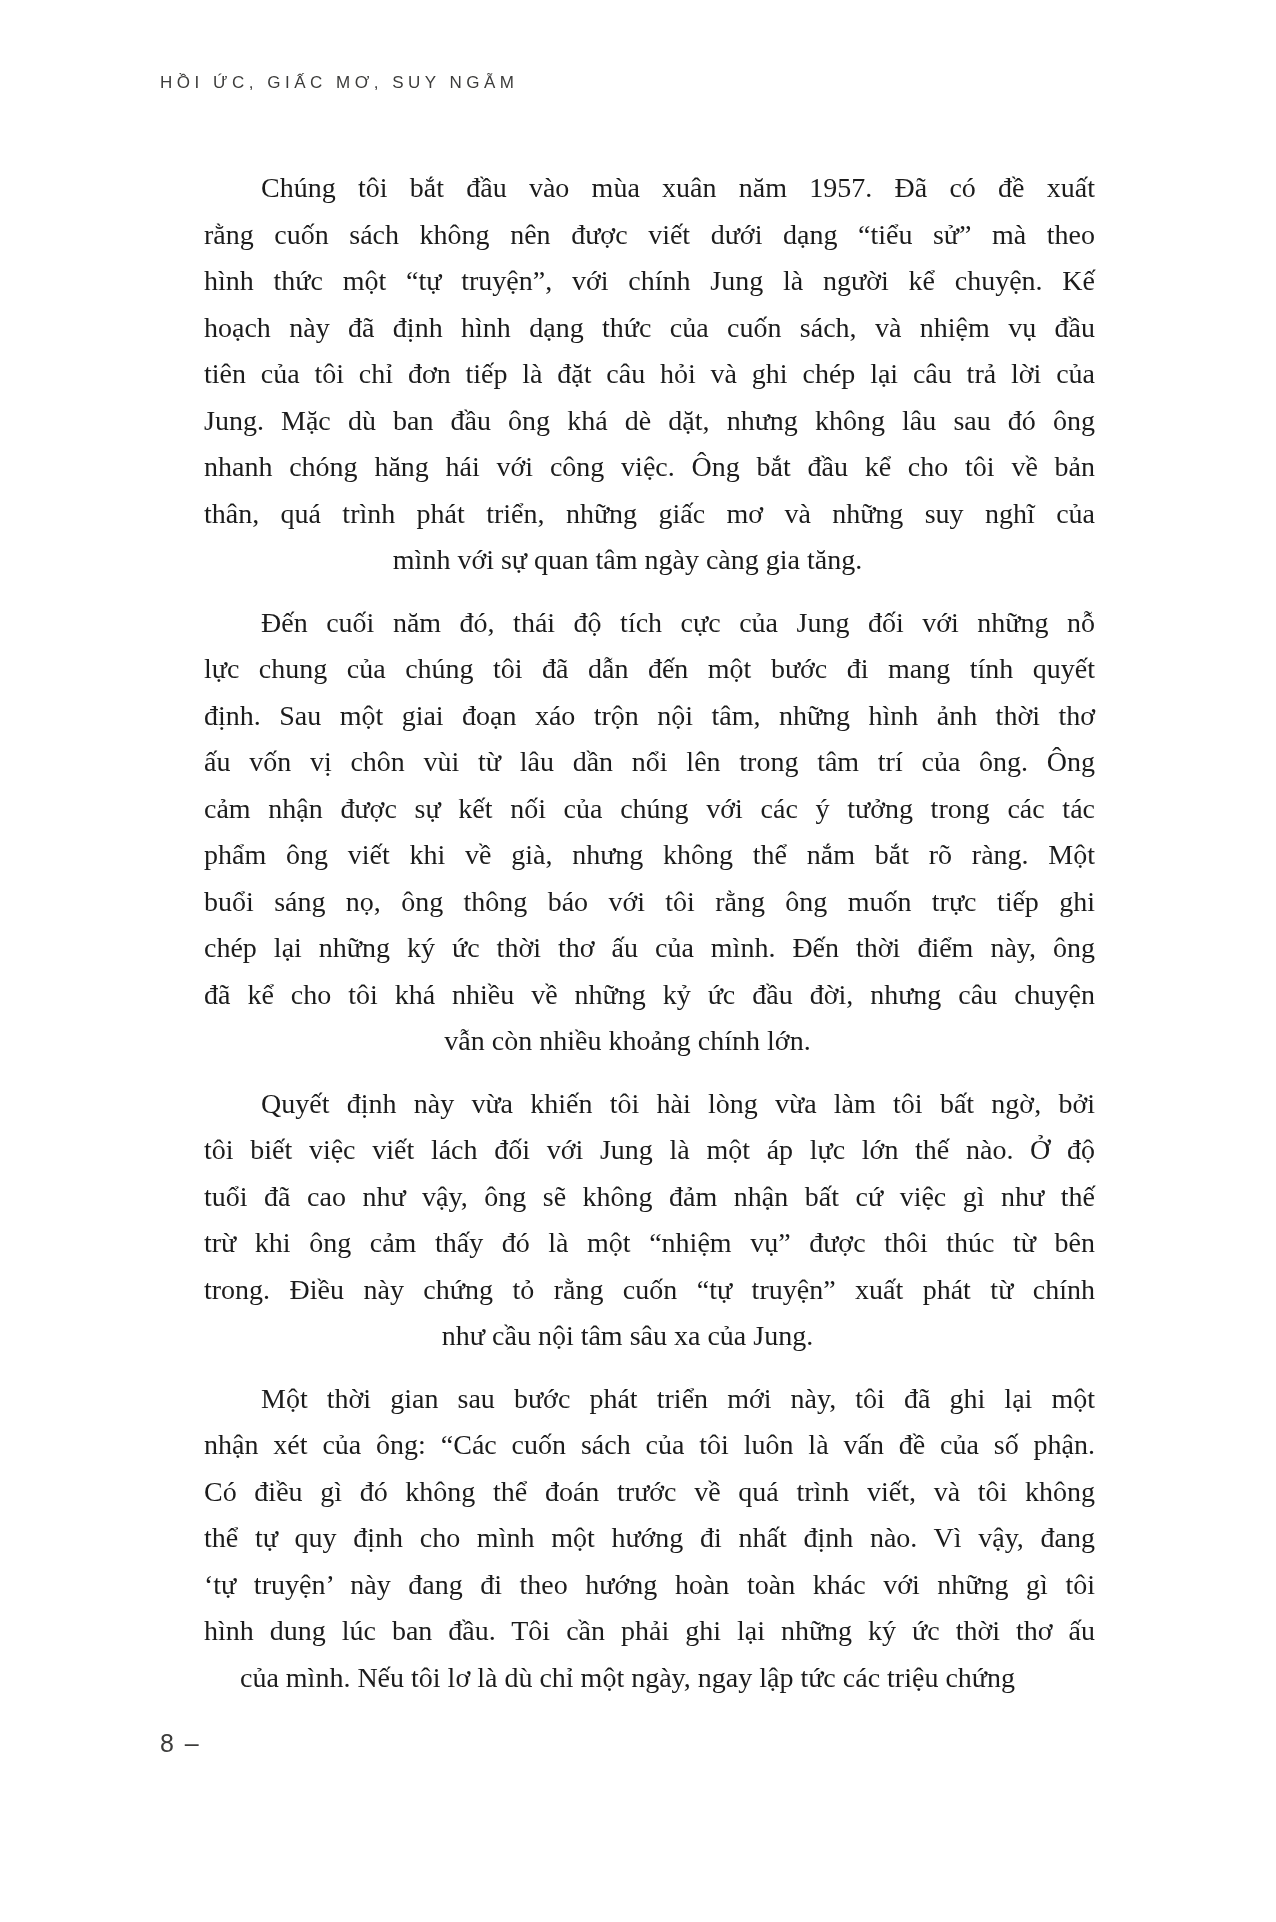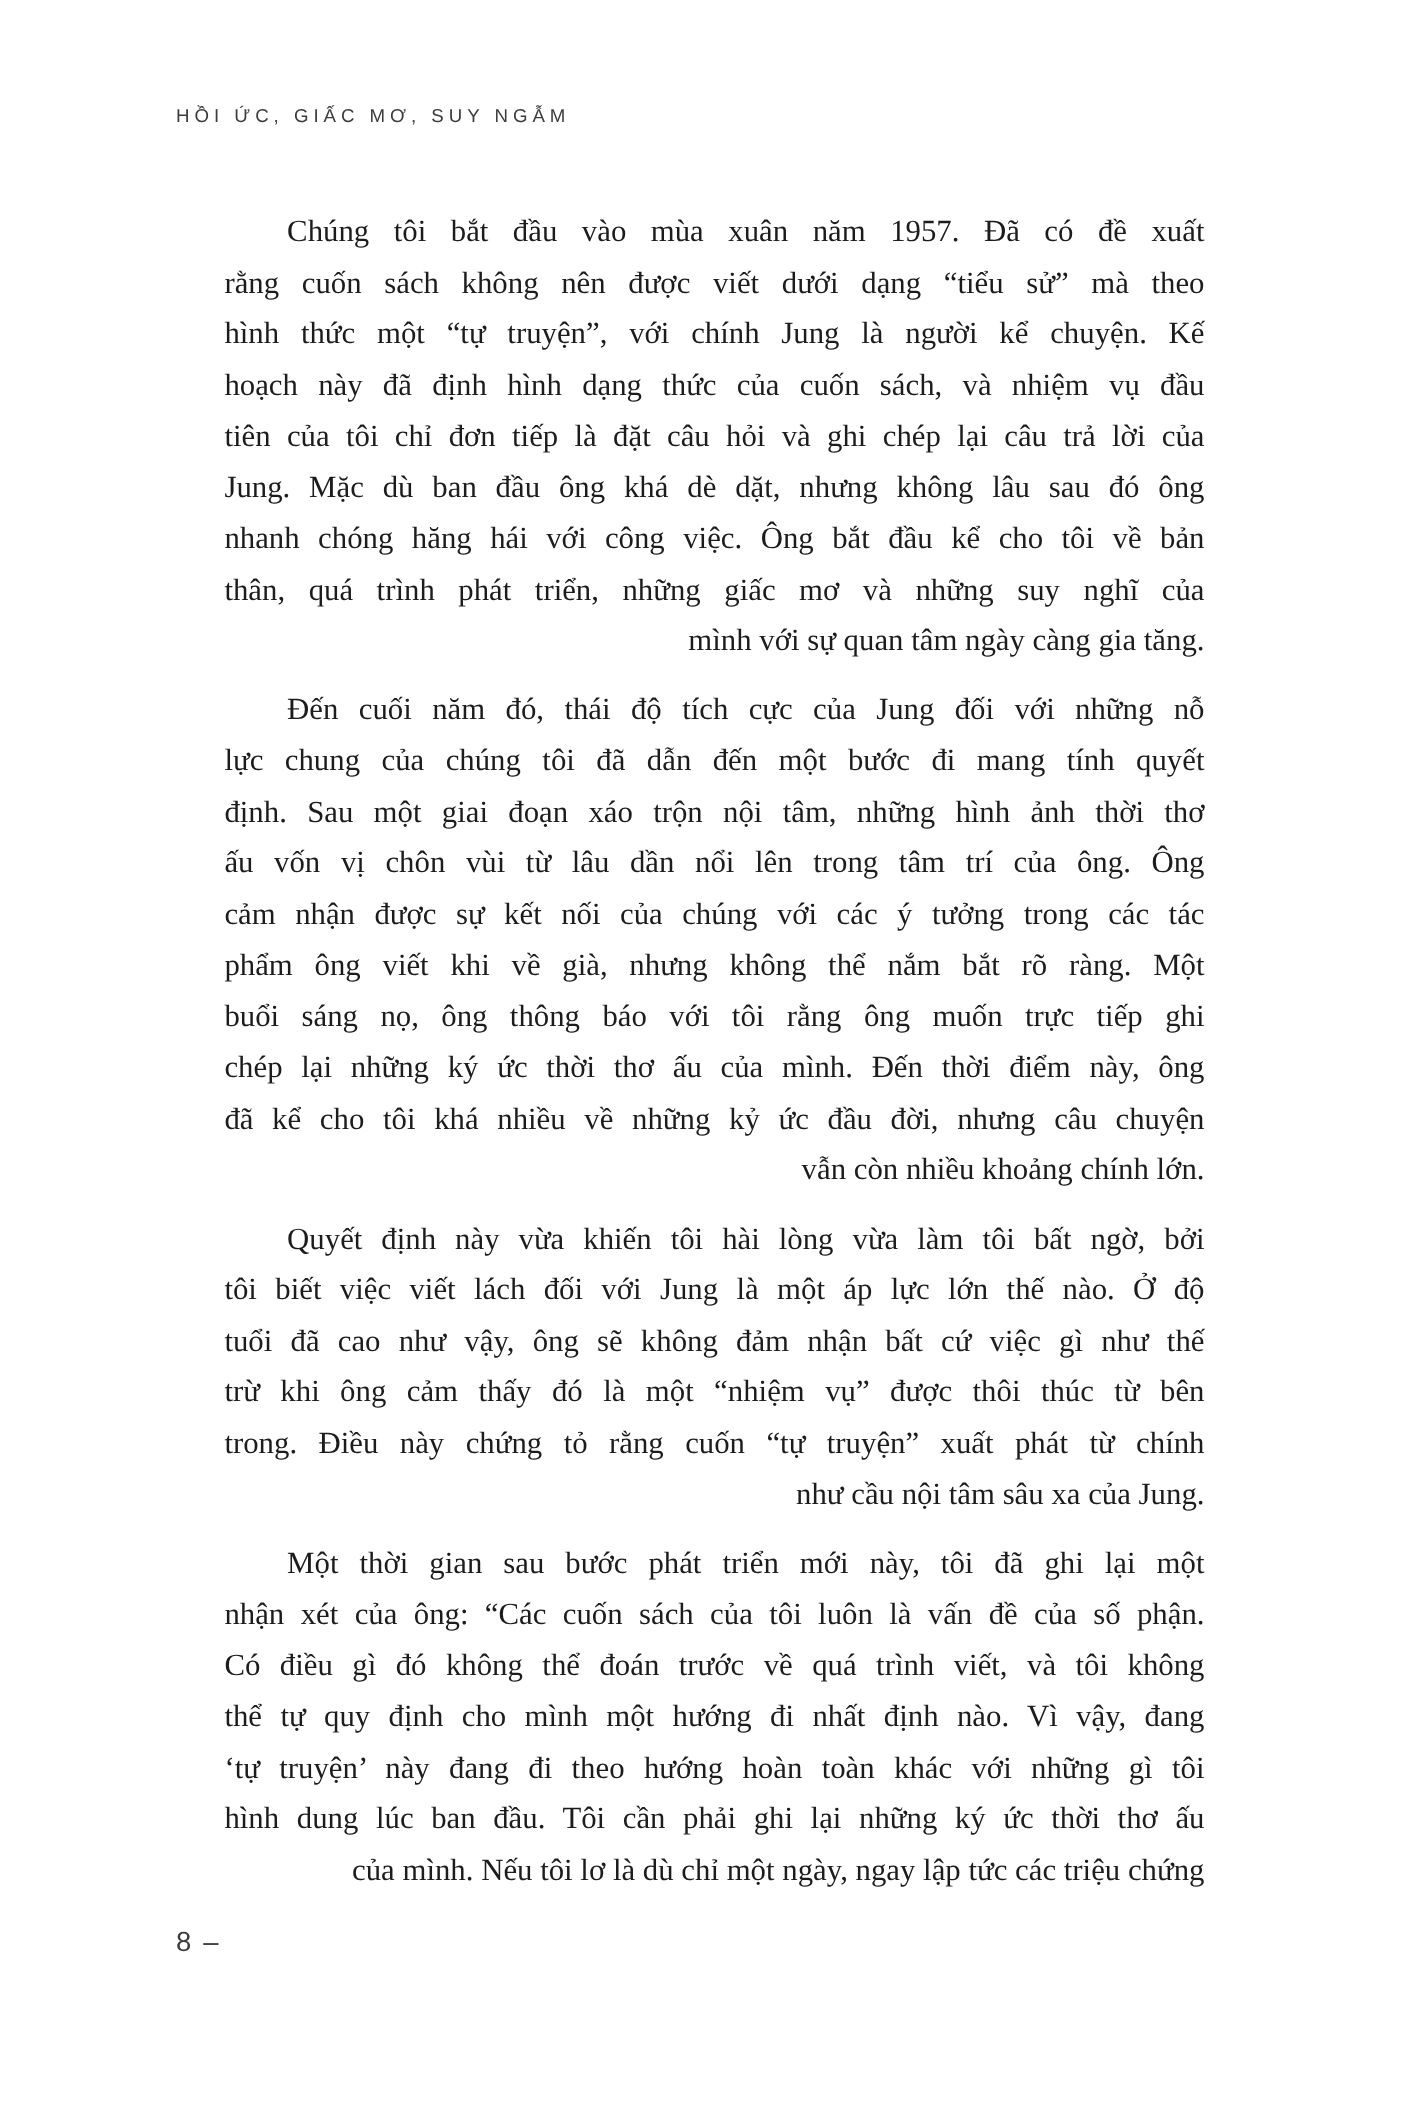--- a/index.html
+++ b/index.html
@@ -8,40 +8,40 @@
     height: 1922px;
     background: #ffffff;
     font-family: "Liberation Serif", "DejaVu Serif", serif;
     color: #1c1c1c;
     overflow: hidden;
   }
   .page {
     box-sizing: border-box;
     width: 1276px;
     height: 1922px;
-    padding: 96px 181px 0 160px;
+    padding: 73px 181px 0 160px;
     position: relative;
   }
   .running-head {
     font-family: "Liberation Sans", "DejaVu Sans", sans-serif;
     font-size: 17px;
     font-weight: 400;
     letter-spacing: 4.5px;
     color: #3c3c3b;
     line-height: 20px;
   }
   .body-text {
     margin-top: 72px;
     font-size: 28px;
   }
   .para { margin: 0 0 16px 0; }
   .line {
     line-height: 46.5px;
     white-space: normal;
-    text-align: right;
+    text-align: center;
   }
   .line.just {
     text-align: justify;
     text-align-last: justify;
     margin-left: 44px;
   }
   .line.first { text-indent: 57px; }
   .folio {
     margin-top: 28px;
     font-family: "Liberation Sans", "DejaVu Sans", sans-serif;

